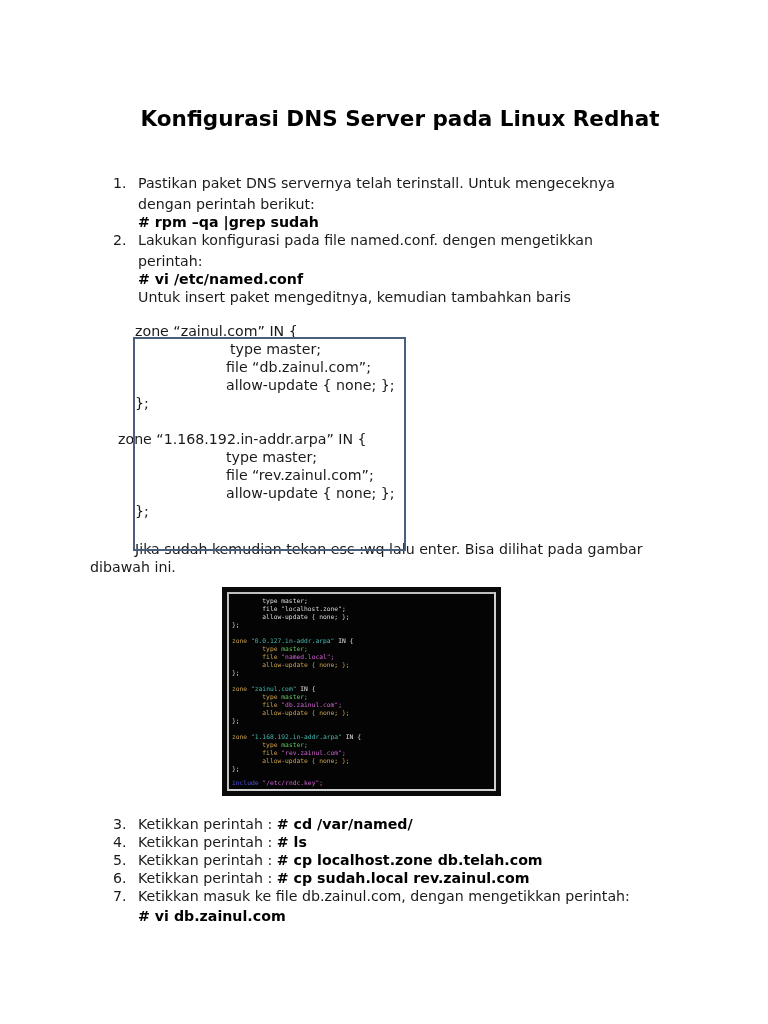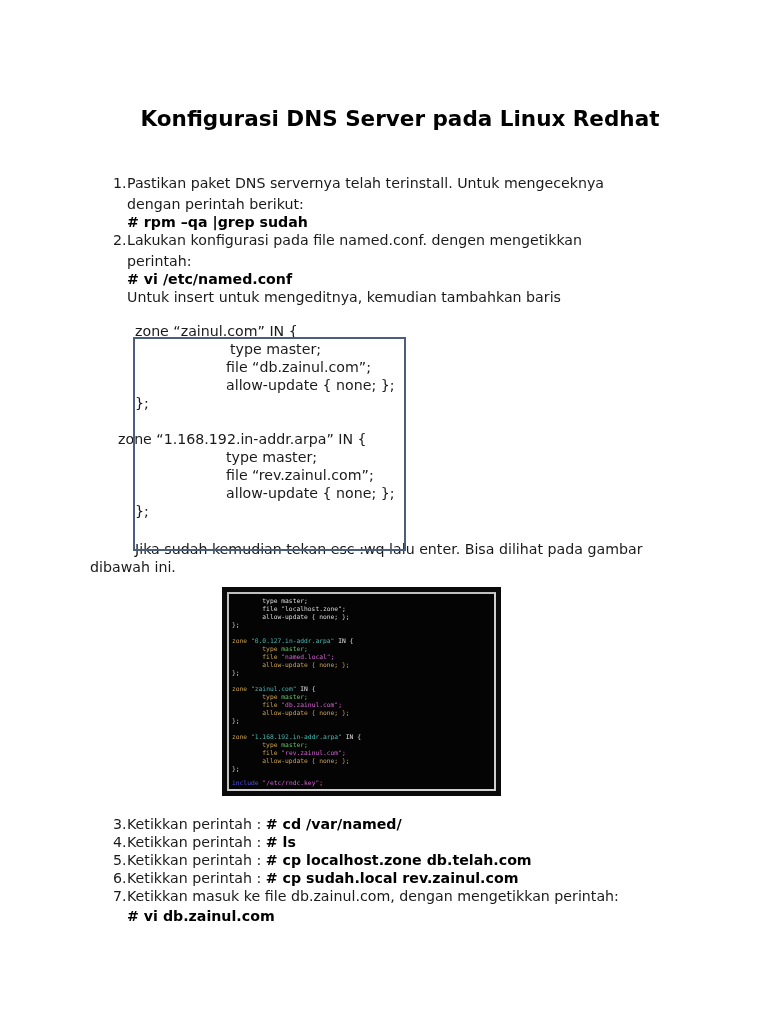--- a/index.html
+++ b/index.html
@@ -12,21 +12,21 @@
       font-family: "DejaVu Sans", sans-serif; font-weight: bold; font-size: 21.5px;
       color: #000000; margin: 16px;
     }
     .line {
       position: absolute; font-size: 14.2px; line-height: 18px; white-space: pre;
       color: #1a1a1a;
     }
     .num { position: absolute; left: 113px; width: 20px; }
     .bold { font-weight: bold; color: #000; }
     .italic { }
-    .indent1 { left: 127px; }
+    .indent1 { left: 138px; }
     .code-line { position: absolute; font-size: 14.2px; line-height: 18px; white-space: pre; color: #1a1a1a; }
     .text-box {
       position: absolute; left: 133px; top: 337px; width: 269px; height: 210px;
       border: 2px solid #4a5e80; box-sizing: content-box; background: transparent;
     }
     .terminal {
       position: absolute; left: 222px; top: 587px; width: 279px; height: 209px;
       background: #0a0a0a; box-sizing: border-box; padding: 4px;
     }
     .terminal-inner {
@@ -56,21 +56,21 @@
   <span class="line indent1" style="top:174px">Pastikan paket DNS servernya telah terinstall. Untuk mengeceknya</span>
   <span class="line indent1" style="top:195px">dengan perintah berikut:</span>
   <span class="line indent1 bold" style="top:213px"># rpm –qa |grep sudah</span>
 </div>
 
 <div>
   <span class="line num" style="top:231px">2.</span>
   <span class="line indent1" style="top:231px">Lakukan konfigurasi pada file named.conf. dengen mengetikkan</span>
   <span class="line indent1" style="top:252px">perintah:</span>
   <span class="line indent1 bold" style="top:270px"># vi /etc/named.conf</span>
-  <span class="line indent1" style="top:288px"><span>Untuk </span><span class="italic">insert</span><span> untuk mengeditnya, kemudian tambahkan baris</span></span>
+  <span class="line indent1" style="top:288px"><span>Untuk </span><span class="italic">insert</span><span> paket mengeditnya, kemudian tambahkan baris</span></span>
 </div>
 
 <div>
   <span class="code-line" style="left:135px; top:322px">zone “zainul.com” IN {</span>
   <span class="code-line" style="left:230px; top:340px">type master;</span>
   <span class="code-line" style="left:226px; top:358px">file “db.zainul.com”;</span>
   <span class="code-line" style="left:226px; top:376px">allow-update { none; };</span>
   <span class="code-line" style="left:135px; top:394px">};</span>
 
   <span class="code-line" style="left:118px; top:430px">zone “1.168.192.in-addr.arpa” IN {</span>

